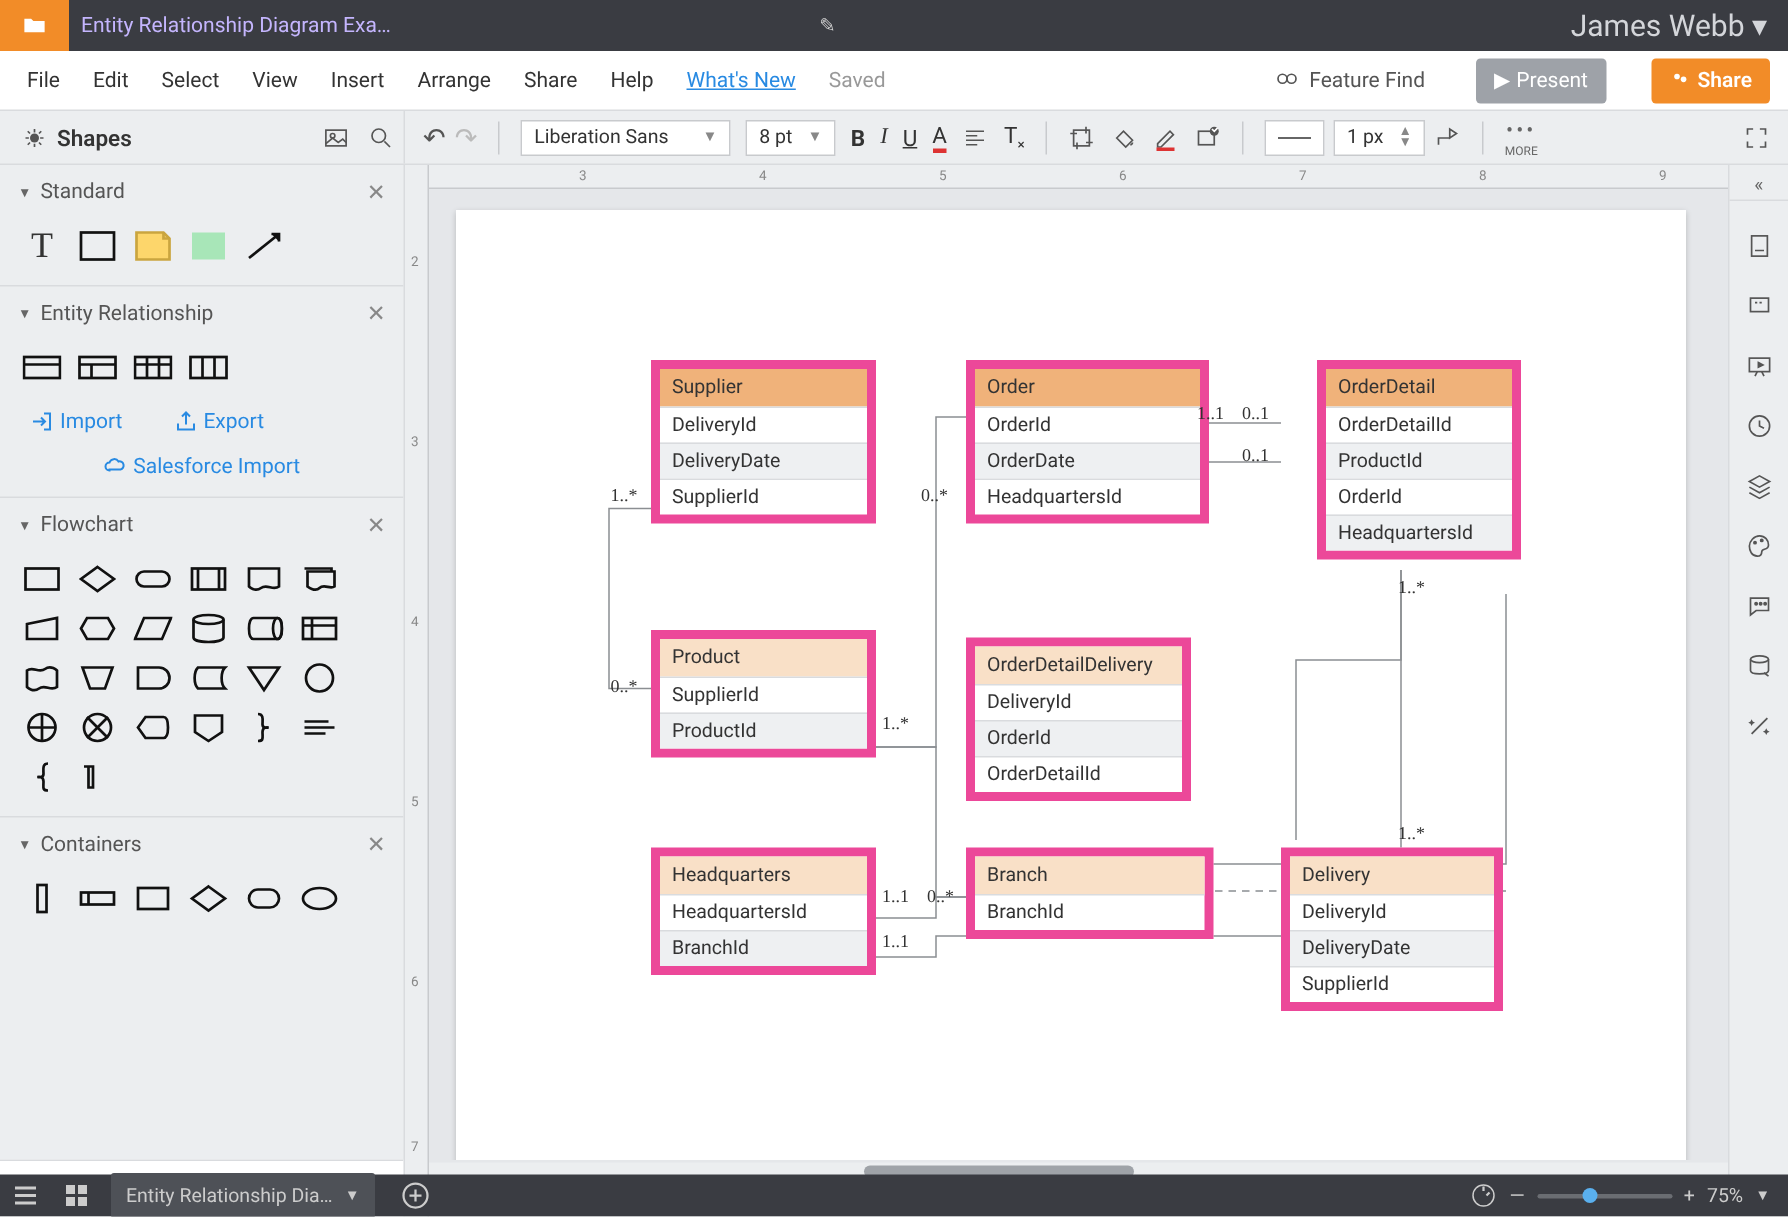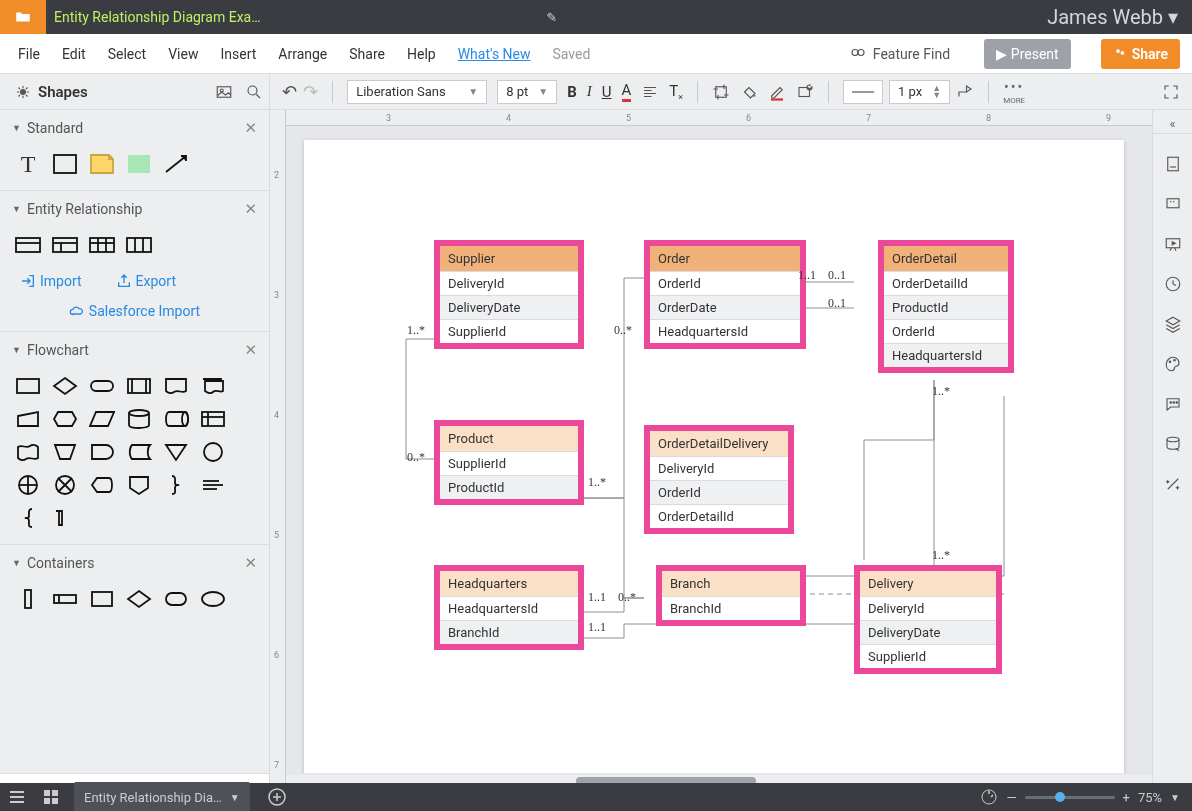--- a/index.html
+++ b/index.html
@@ -1,21 +1,21 @@
 <!DOCTYPE html>
 <html><head>
 <meta charset="utf-8">
 <style>
 * { box-sizing: border-box; margin: 0; padding: 0; font-family: -apple-system, BlinkMacSystemFont, "Segoe UI", Roboto, sans-serif; }
 body { background: #fff; font-size: 13px; color: #333; overflow: hidden; width: 1192px; height: 811px; position: relative; }
 
 
 .top-bar { height: 34px; background: #3a3c42; display: flex; align-items: center; color: #d4d6da; }
 .top-bar .folder-block { width: 46px; height: 34px; background: #f28c28; display: flex; align-items: center; justify-content: center; }
-.top-bar .doc-title { flex: 1; padding: 0 8px; font-size: 14px; color: #bef264; }
+.top-bar .doc-title { flex: 1; padding: 0 8px; font-size: 14px; color: #c4b5fd; }
 .top-bar .edit-pencil { margin-left: 8px; color: #ccc; font-size: 13px; }
 .top-bar .user { padding: 0 14px; font-size: 20px; }
 
 
 .menu-bar { height: 40px; background: #fff; border-bottom: 1px solid #d9dbde; display: flex; align-items: center; padding-left: 18px; gap: 22px; }
 .menu-bar .menu-item { font-size: 14px; color: #333; cursor: pointer; }
 .menu-bar .menu-item.link { color: #288ae2; text-decoration: underline; }
 .menu-bar .menu-item.muted { color: #999; }
 .menu-bar .spacer { flex: 1; }
 .menu-bar .feature-find { display: flex; align-items: center; gap: 6px; color: #555; font-size: 14px; margin-right: 12px; }
@@ -601,21 +601,21 @@
           <div class="row alt">OrderId</div>
           <div class="row">OrderDetailId</div>
         </div>
 
         <div class="entity" style="left:130px;top:425px;width:150px">
           <div class="head head-peach">Headquarters</div>
           <div class="row">HeadquartersId</div>
           <div class="row alt">BranchId</div>
         </div>
 
-        <div class="entity" style="left:352px;top:425px;width:150px">
+        <div class="entity" style="left:340px;top:425px;width:165px">
           <div class="head head-peach">Branch</div>
           <div class="row">BranchId</div>
         </div>
 
         <div class="entity" style="left:550px;top:425px;width:148px">
           <div class="head head-peach">Delivery</div>
           <div class="row">DeliveryId</div>
           <div class="row alt">DeliveryDate</div>
           <div class="row">SupplierId</div>
         </div>

